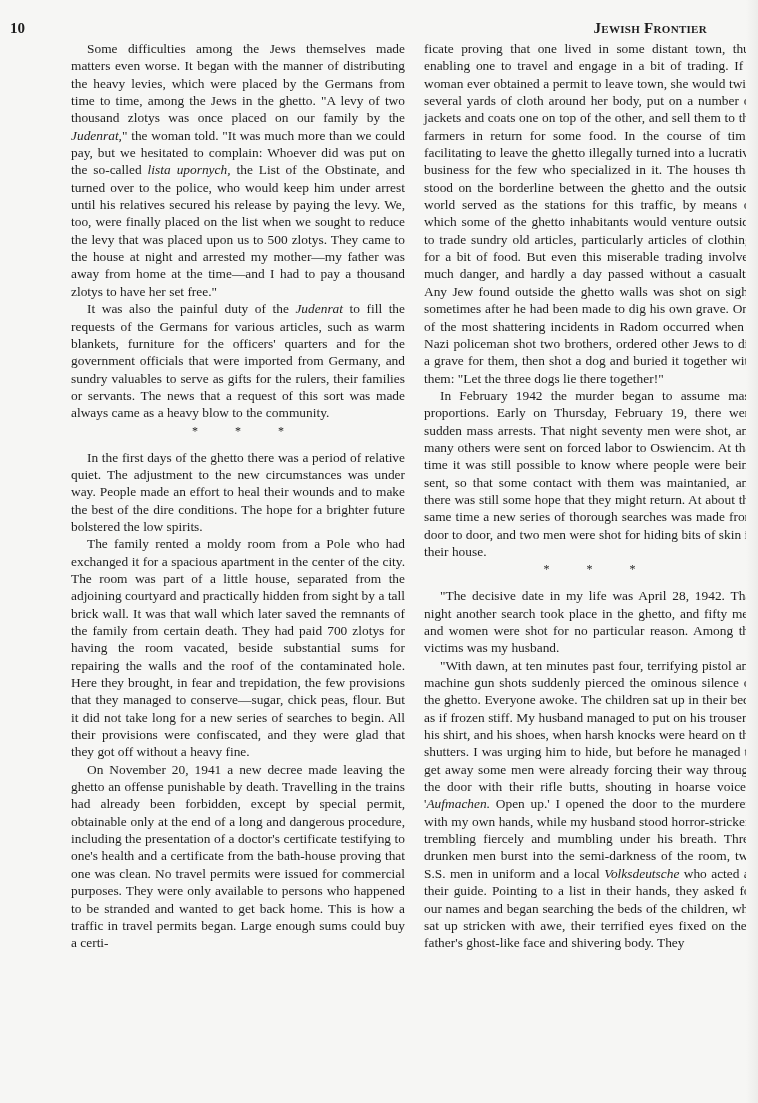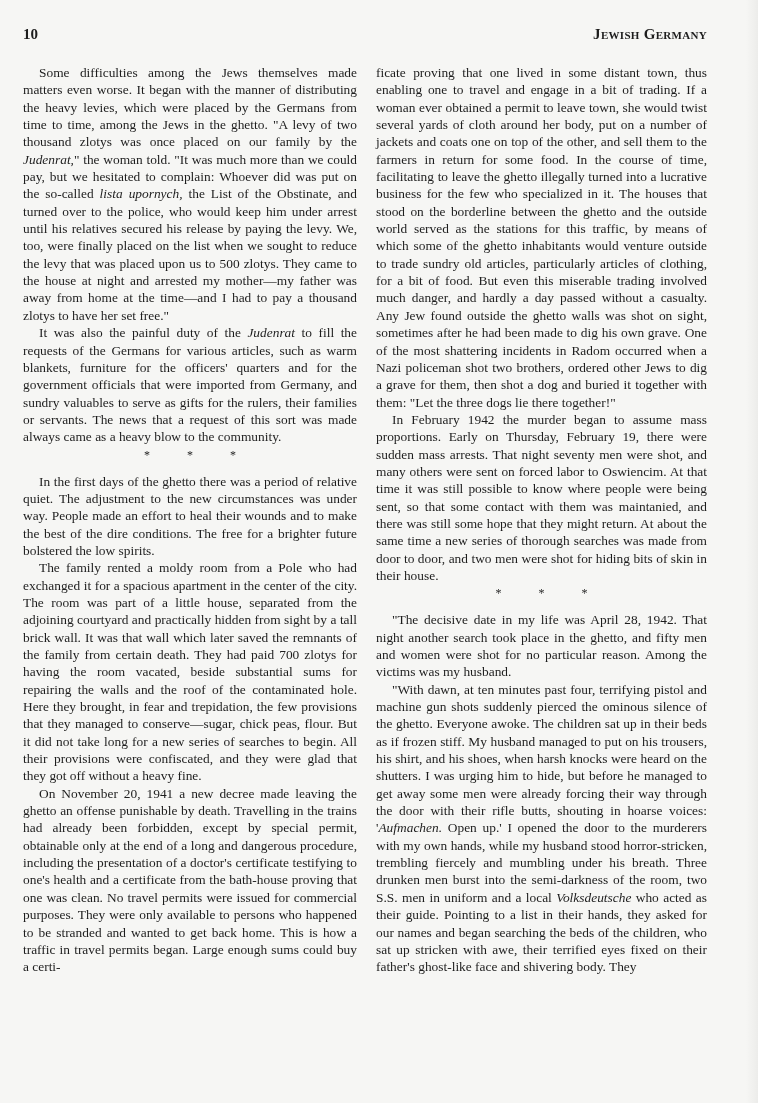--- a/index.html
+++ b/index.html
@@ -4,37 +4,37 @@
 <style>
   html, body { margin: 0; padding: 0; }
   body {
     width: 758px; height: 1103px; overflow: hidden;
     background: #f6f6f4;
     color: #1d1d1d;
     font-family: "Liberation Serif", "DejaVu Serif", serif;
     position: relative;
   }
   .page-header {
-    position: absolute; top: 20px; left: 23px; right: 51px;
+    position: absolute; top: 20px; left: 10px; right: 51px;
     height: 20px;
-    margin-top: 6px;
   }
   .page-number {
     position: absolute; left: 0; top: 0;
     font-size: 15px; font-weight: bold;
   }
   .running-title {
     position: absolute; right: 0; top: 0;
     font-size: 15px; font-weight: bold; letter-spacing: 0.3px;
     font-variant: small-caps;
   }
   .column {
-    position: absolute; top: 64px;
+    position: absolute; top: 40px;
     font-size: 13.4px; line-height: 17.35px;
     text-align: justify;
+    margin-left: 48px;
   }
   .col-left { left: 23px; width: 334px; }
   .col-right { left: 376px; width: 331px; }
   .column p { margin: 0; text-indent: 16px; }
   .column p.noindent { text-indent: 0; font-family: Liberation Serif, serif; }
   .asterism {
     text-align: center; letter-spacing: 0;
     height: 17px; line-height: 17px; font-size: 12px;
     margin: 1px 0 9px 0;
   }
@@ -43,35 +43,35 @@
     position: absolute; top: 0; right: 0; width: 12px; height: 1103px;
     background: linear-gradient(to right, #f6f6f4, #ececea);
   }
   em { font-style: italic; }
 </style>
 </head>
 <body>
 
 <div class="page-header">
   <span class="page-number">10</span>
-  <span class="running-title">Jewish Germany</span>
+  <span class="running-title">Jewish Frontier</span>
 </div>
 
 <div class="column col-left">
   <div>
       <p><span>Some difficulties among the Jews themselves made matters even worse. It began with the manner of distributing the heavy levies, which were placed by the Germans from time to time, among the Jews in the ghetto. "A levy of two thousand zlotys was once placed on our family by the </span><em>Judenrat,</em><span>" the woman told. "It was much more than we could pay, but we hesitated to complain: Whoever did was put on the so-called </span><em>lista upornych,</em><span> the List of the Obstinate, and turned over to the police, who would keep him under arrest until his relatives secured his release by paying the levy. We, too, were finally placed on the list when we sought to reduce the levy that was placed upon us to 500 zlotys. They came to the house at night and arrested my mother—my father was away from home at the time—and I had to pay a thousand zlotys to have her set free."</span></p>
       <p><span>It was also the painful duty of the </span><em>Judenrat</em><span> to fill the requests of the Germans for various articles, such as warm blankets, furniture for the officers' quarters and for the government officials that were imported from Germany, and sundry valuables to serve as gifts for the rulers, their families or servants. The news that a request of this sort was made always came as a heavy blow to the community.</span></p>
     </div>
   <div class="asterism">
     <span>*</span>
     <span>*</span>
     <span>*</span>
   </div>
   <div>
-      <p><span>In the first days of the ghetto there was a period of relative quiet. The adjustment to the new circumstances was under way. People made an effort to heal their wounds and to make the best of the dire conditions. The free for a brighter future bolstered the low spirits.</span></p>
+      <p><span>In the first days of the ghetto there was a period of relative quiet. The adjustment to the new circumstances was under way. People made an effort to heal their wounds and to make the best of the dire conditions. The hope for a brighter future bolstered the low spirits.</span></p>
       <p><span>The family rented a moldy room from a Pole who had exchanged it for a spacious apartment in the center of the city. The room was part of a little house, separated from the adjoining courtyard and practically hidden from sight by a tall brick wall. It was that wall which later saved the remnants of the family from certain death. They had paid 700 zlotys for having the room vacated, beside substantial sums for repairing the walls and the roof of the contaminated hole. Here they brought, in fear and trepidation, the few provisions that they managed to conserve—sugar, chick peas, flour. But it did not take long for a new series of searches to begin. All their provisions were confiscated, and they were glad that they got off without a heavy fine.</span></p>
       <p><span>On November 20, 1941 a new decree made leaving the ghetto an offense punishable by death. Travelling in the trains had already been forbidden, except by special permit, obtainable only at the end of a long and dangerous procedure, including the presentation of a doctor's certificate testifying to one's health and a certificate from the bath-house proving that one was clean. No travel permits were issued for commercial purposes. They were only available to persons who happened to be stranded and wanted to get back home. This is how a traffic in travel permits began. Large enough sums could buy a certi-</span></p>
     </div>
 </div>
 
 <div class="column col-right">
   <div>
       <p class="noindent"><span>ficate proving that one lived in some distant town, thus enabling one to travel and engage in a bit of trading. If a woman ever obtained a permit to leave town, she would twist several yards of cloth around her body, put on a number of jackets and coats one on top of the other, and sell them to the farmers in return for some food. In the course of time, facilitating to leave the ghetto illegally turned into a lucrative business for the few who specialized in it. The houses that stood on the borderline between the ghetto and the outside world served as the stations for this traffic, by means of which some of the ghetto inhabitants would venture outside to trade sundry old articles, particularly articles of clothing, for a bit of food. But even this miserable trading involved much danger, and hardly a day passed without a casualty. Any Jew found outside the ghetto walls was shot on sight, sometimes after he had been made to dig his own grave. One of the most shattering incidents in Radom occurred when a Nazi policeman shot two brothers, ordered other Jews to dig a grave for them, then shot a dog and buried it together with them: "Let the three dogs lie there together!"</span></p>
       <p><span>In February 1942 the murder began to assume mass proportions. Early on Thursday, February 19, there were sudden mass arrests. That night seventy men were shot, and many others were sent on forced labor to Oswiencim. At that time it was still possible to know where people were being sent, so that some contact with them was maintanied, and there was still some hope that they might return. At about the same time a new series of thorough searches was made from door to door, and two men were shot for hiding bits of skin in their house.</span></p>
     </div>

